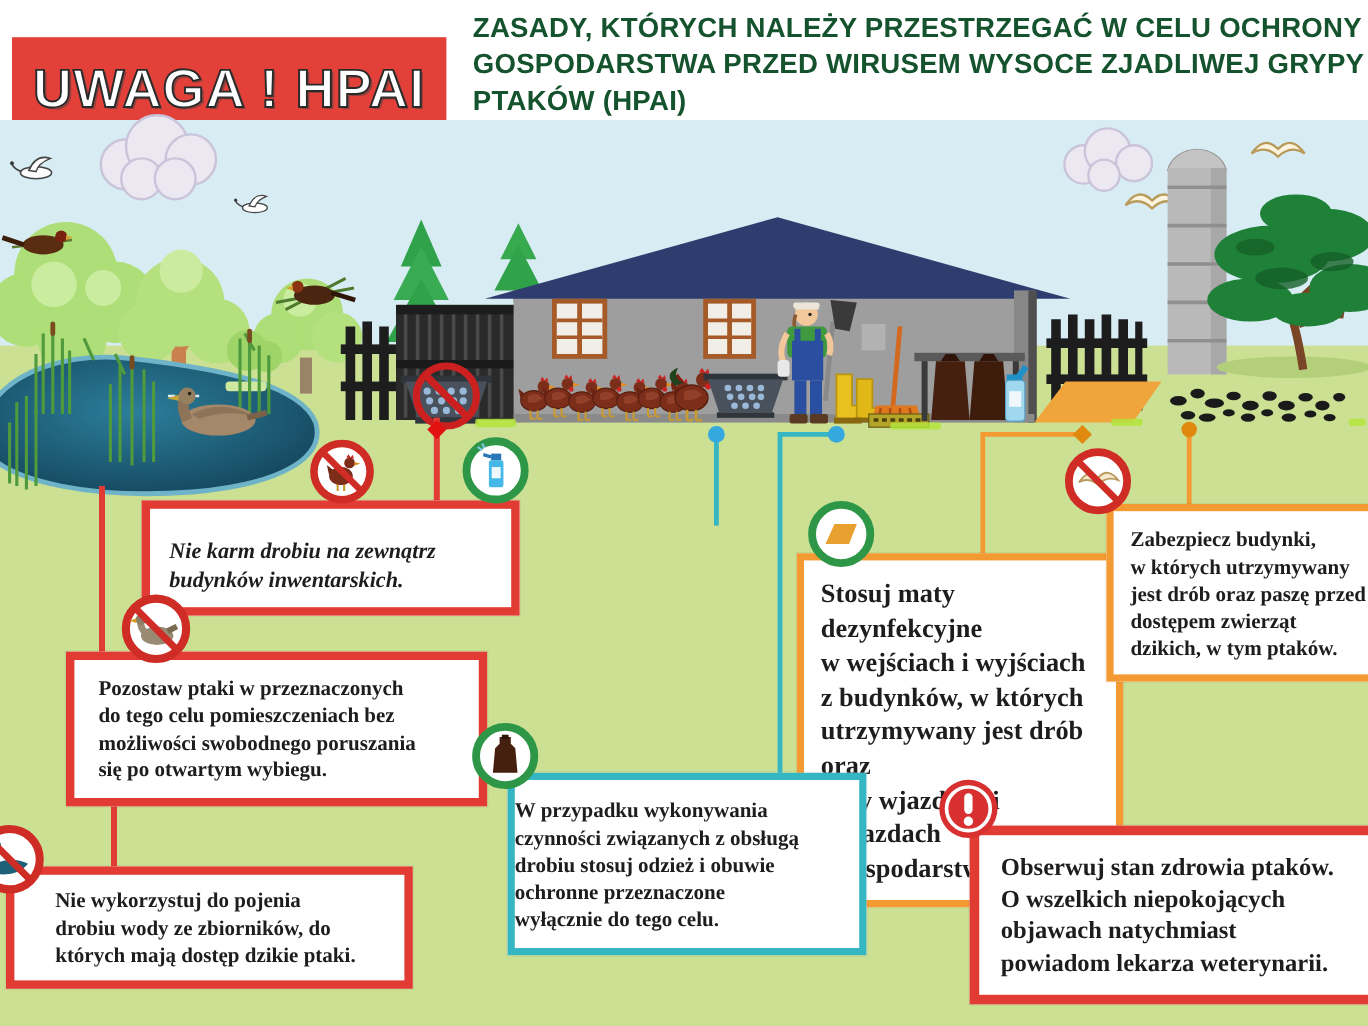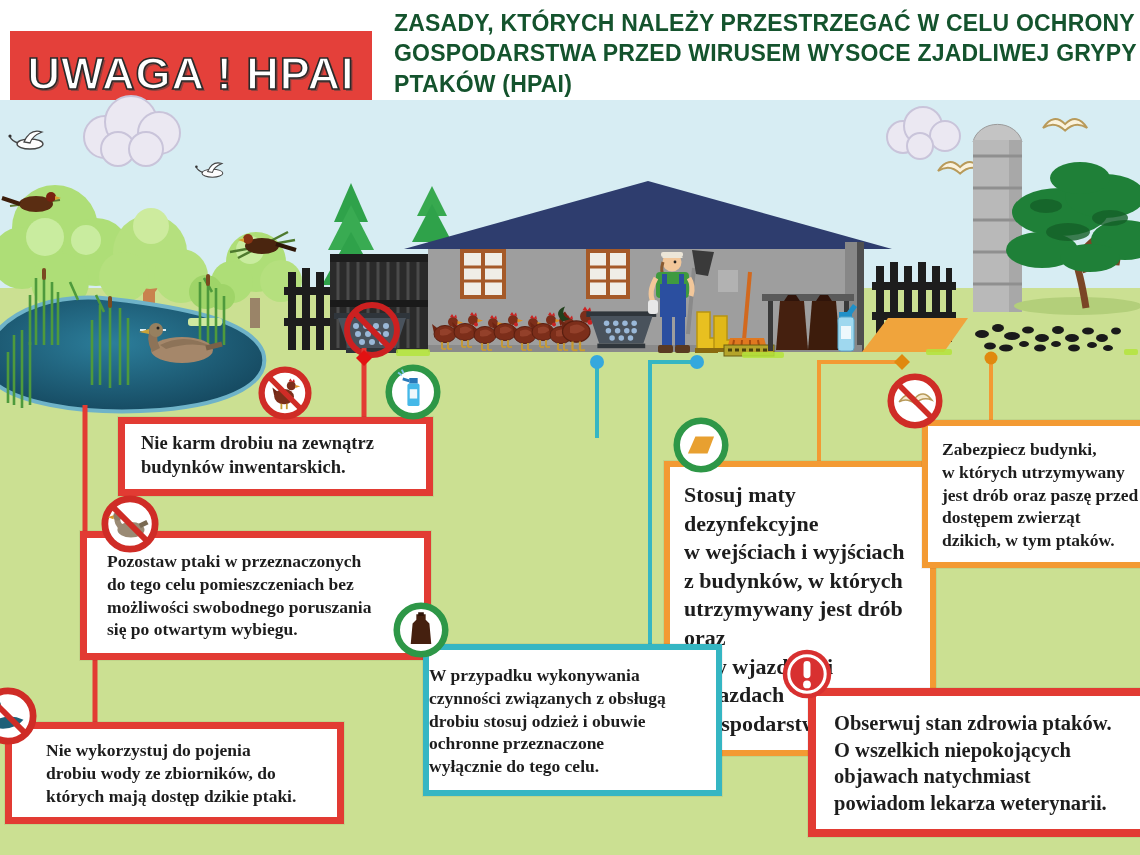--- a/index.html
+++ b/index.html
@@ -419,26 +419,26 @@
       <circle cx="597" cy="362" r="7" fill="#35a8dd"></circle>
       <path d="M697,362 H650 V648" stroke="#35b6c3" stroke-width="4"></path>
       <circle cx="697" cy="362" r="7" fill="#35a8dd"></circle>
       <path d="M902,362 H819 V465" stroke="#f39a33" stroke-width="4"></path>
       <polygon points="902,354 910,362 902,370 894,362" fill="#e0890f"></polygon>
       <path d="M991,358 V424" stroke="#f39a33" stroke-width="4"></path>
       <circle cx="991" cy="358" r="6.5" fill="#e0890f"></circle>
     </g>
   </svg>
 
-  <div class="callout" style="left:118px;top:417px;width:277px;border-width:7px;border-color:#e23b33;padding:7px 8px 10px 16px;">
+  <div class="callout" style="left:118px;top:417px;width:277px;border-width:7px;border-color:#e23b33;padding:24px 8px 10px 16px;font-style:italic;">
     <div class="callout-text" style="font-size:18.5px">Nie karm drobiu na zewnątrz
 budynków inwentarskich.</div>
   </div>
 
-  <div class="callout" style="left:55px;top:531px;width:309px;border-width:7px;border-color:#e23b33;padding:12px 8px 12px 20px;margin-left:25px;">
+  <div class="callout" style="left:55px;top:543px;width:309px;border-width:7px;border-color:#e23b33;padding:12px 8px 12px 20px;">
     <div class="callout-text" style="font-size:17.5px">Pozostaw ptaki w przeznaczonych
 do tego celu pomieszczeniach bez
 możliwości swobodnego poruszania
 się po otwartym wybiegu.</div>
   </div>
 
   <div class="callout" style="left:5px;top:722px;width:285px;border-width:7px;border-color:#e23b33;padding:10px 6px 10px 34px;">
     <div class="callout-text" style="font-size:17.5px">Nie wykorzystuj do pojenia
 drobiu wody ze zbiorników, do
 których mają dostęp dzikie ptaki.</div>

